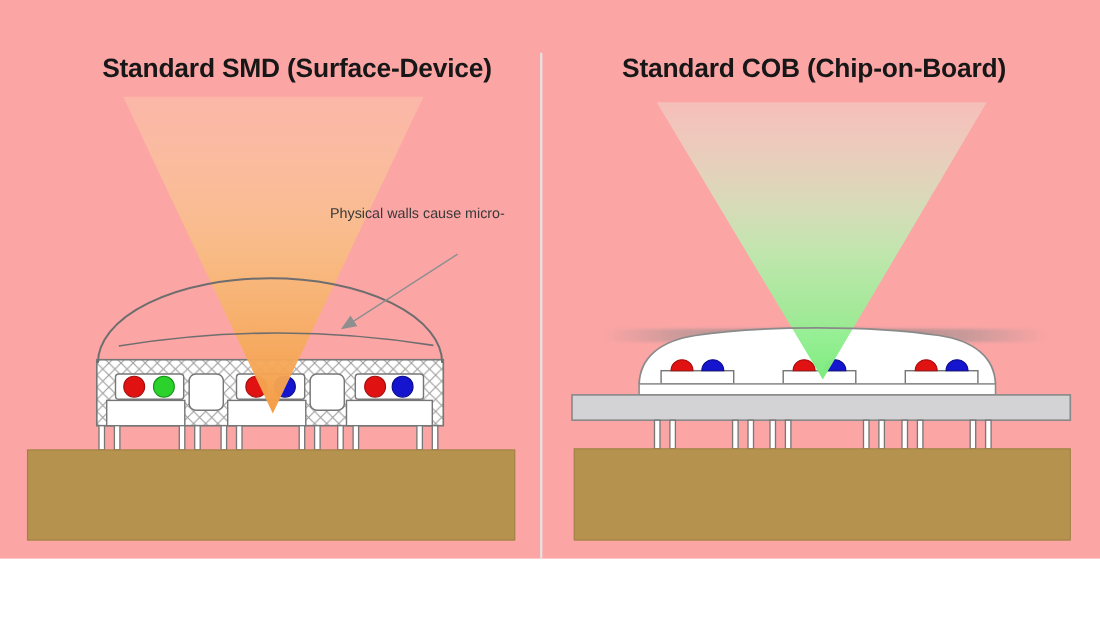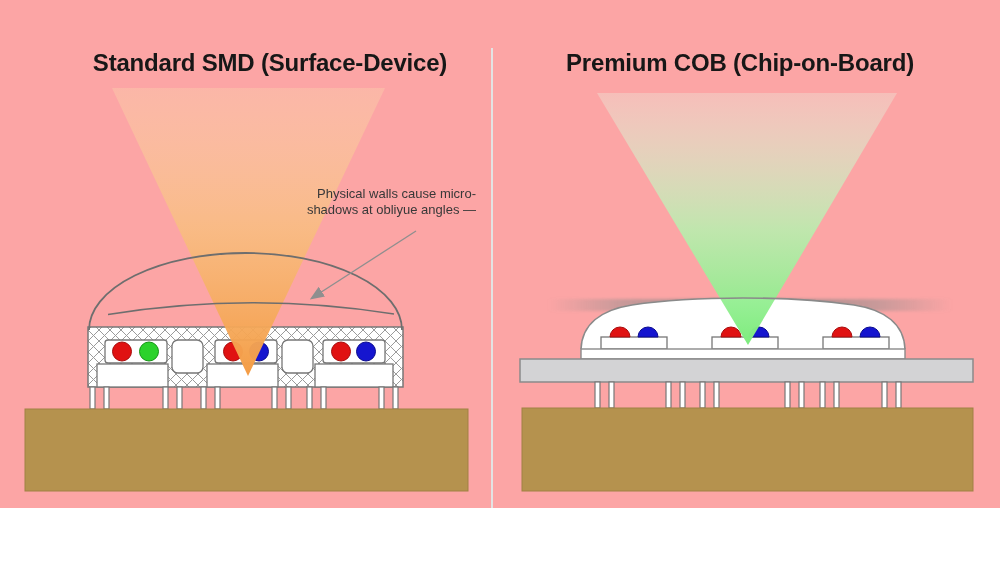--- a/index.html
+++ b/index.html
@@ -9,21 +9,21 @@
   }
   .stage svg{position:absolute;left:0;top:0;}
   .panel-title{
     position:absolute;top:49px;font-size:24px;font-weight:700;color:#171717;
     text-align:center;letter-spacing:-0.2px;white-space:nowrap;
   }
   .title-smd{left:60px;width:420px;}
   .title-cob{left:540px;width:400px;}
   .annotation{
     position:absolute;left:300px;top:186px;width:176px;
-    font-size:13px;line-height:15.5px;color:#383838;text-align:right;
+    font-size:13px;line-height:15.5px;color:#383838;text-align:left;
   }
   .divider{
     position:absolute;left:491px;top:48px;width:2px;height:467px;
     background:#e3e3e3;
   }
 </style>
 </head>
 <body>
 
 <div class="stage">
@@ -148,20 +148,19 @@
           <rect x="896" y="382" width="5" height="26"></rect>
       </g>
 
       <rect x="522" y="408" width="451" height="83" stroke-width="1" stroke="#a08144" fill="#b5924e"></rect>
     </g>
   </svg>
 
   <div class="divider"></div>
 
   <div class="panel-title title-smd">Standard SMD (Surface-Device)</div>
-  <div class="panel-title title-cob">Premium COB (Chip-on-Board)</div>
+  <div class="panel-title title-cob">Standard COB (Chip-on-Board)</div>
 
   <div class="annotation">
     <div>Physical walls cause micro-</div>
-    <div>shadows at obliyue angles —</div>
   </div>
 
 </div>
 
 </body></html>

